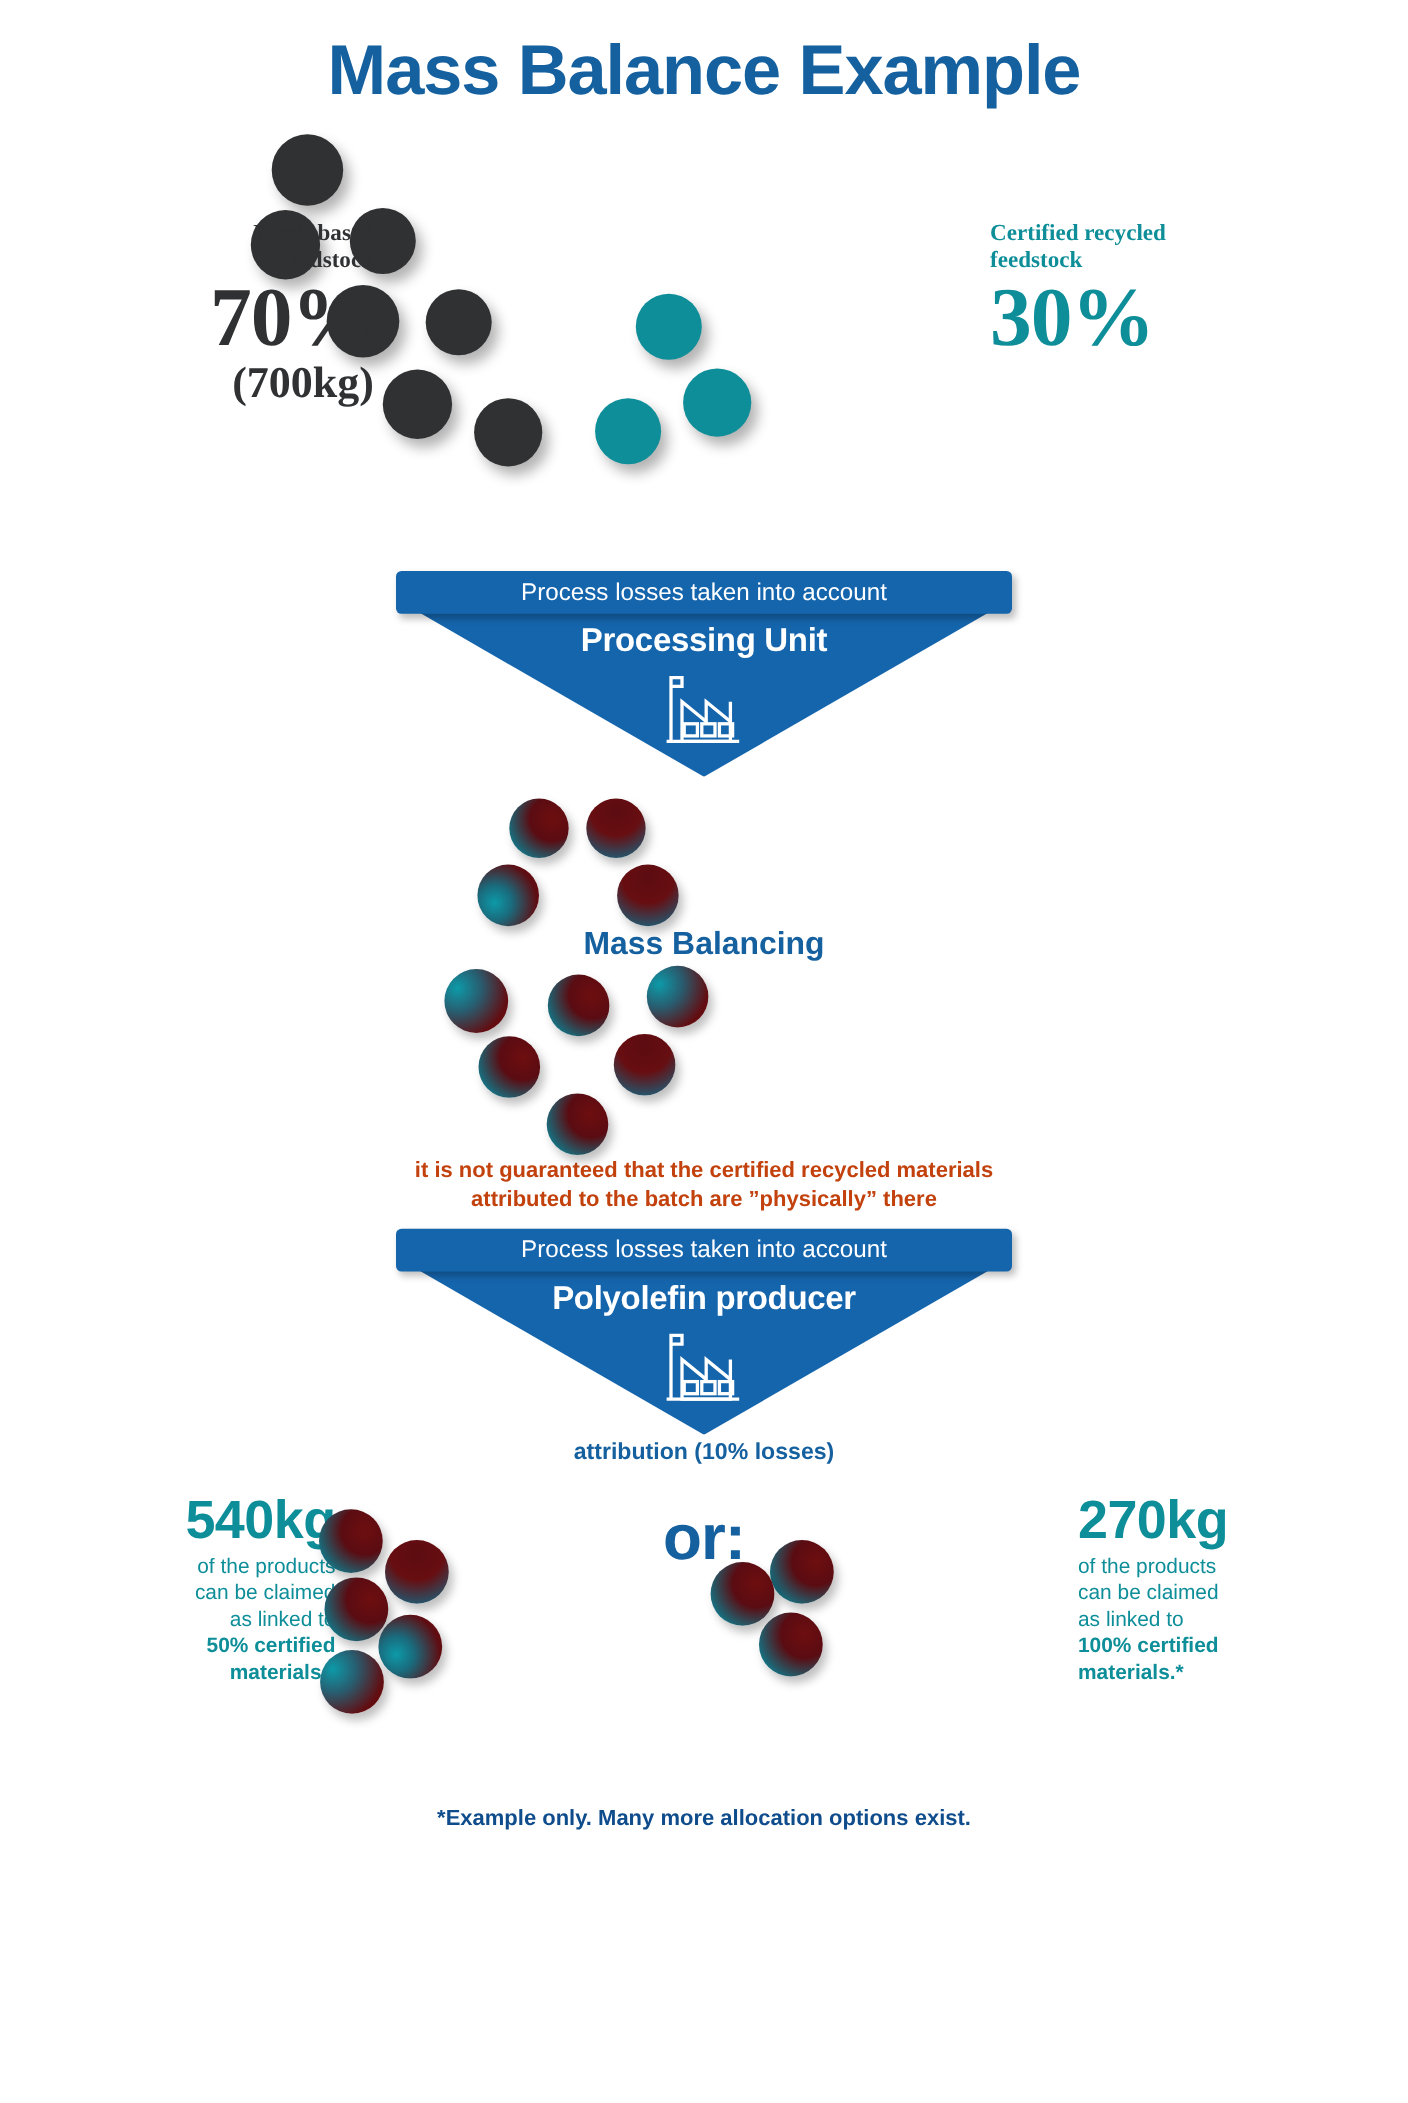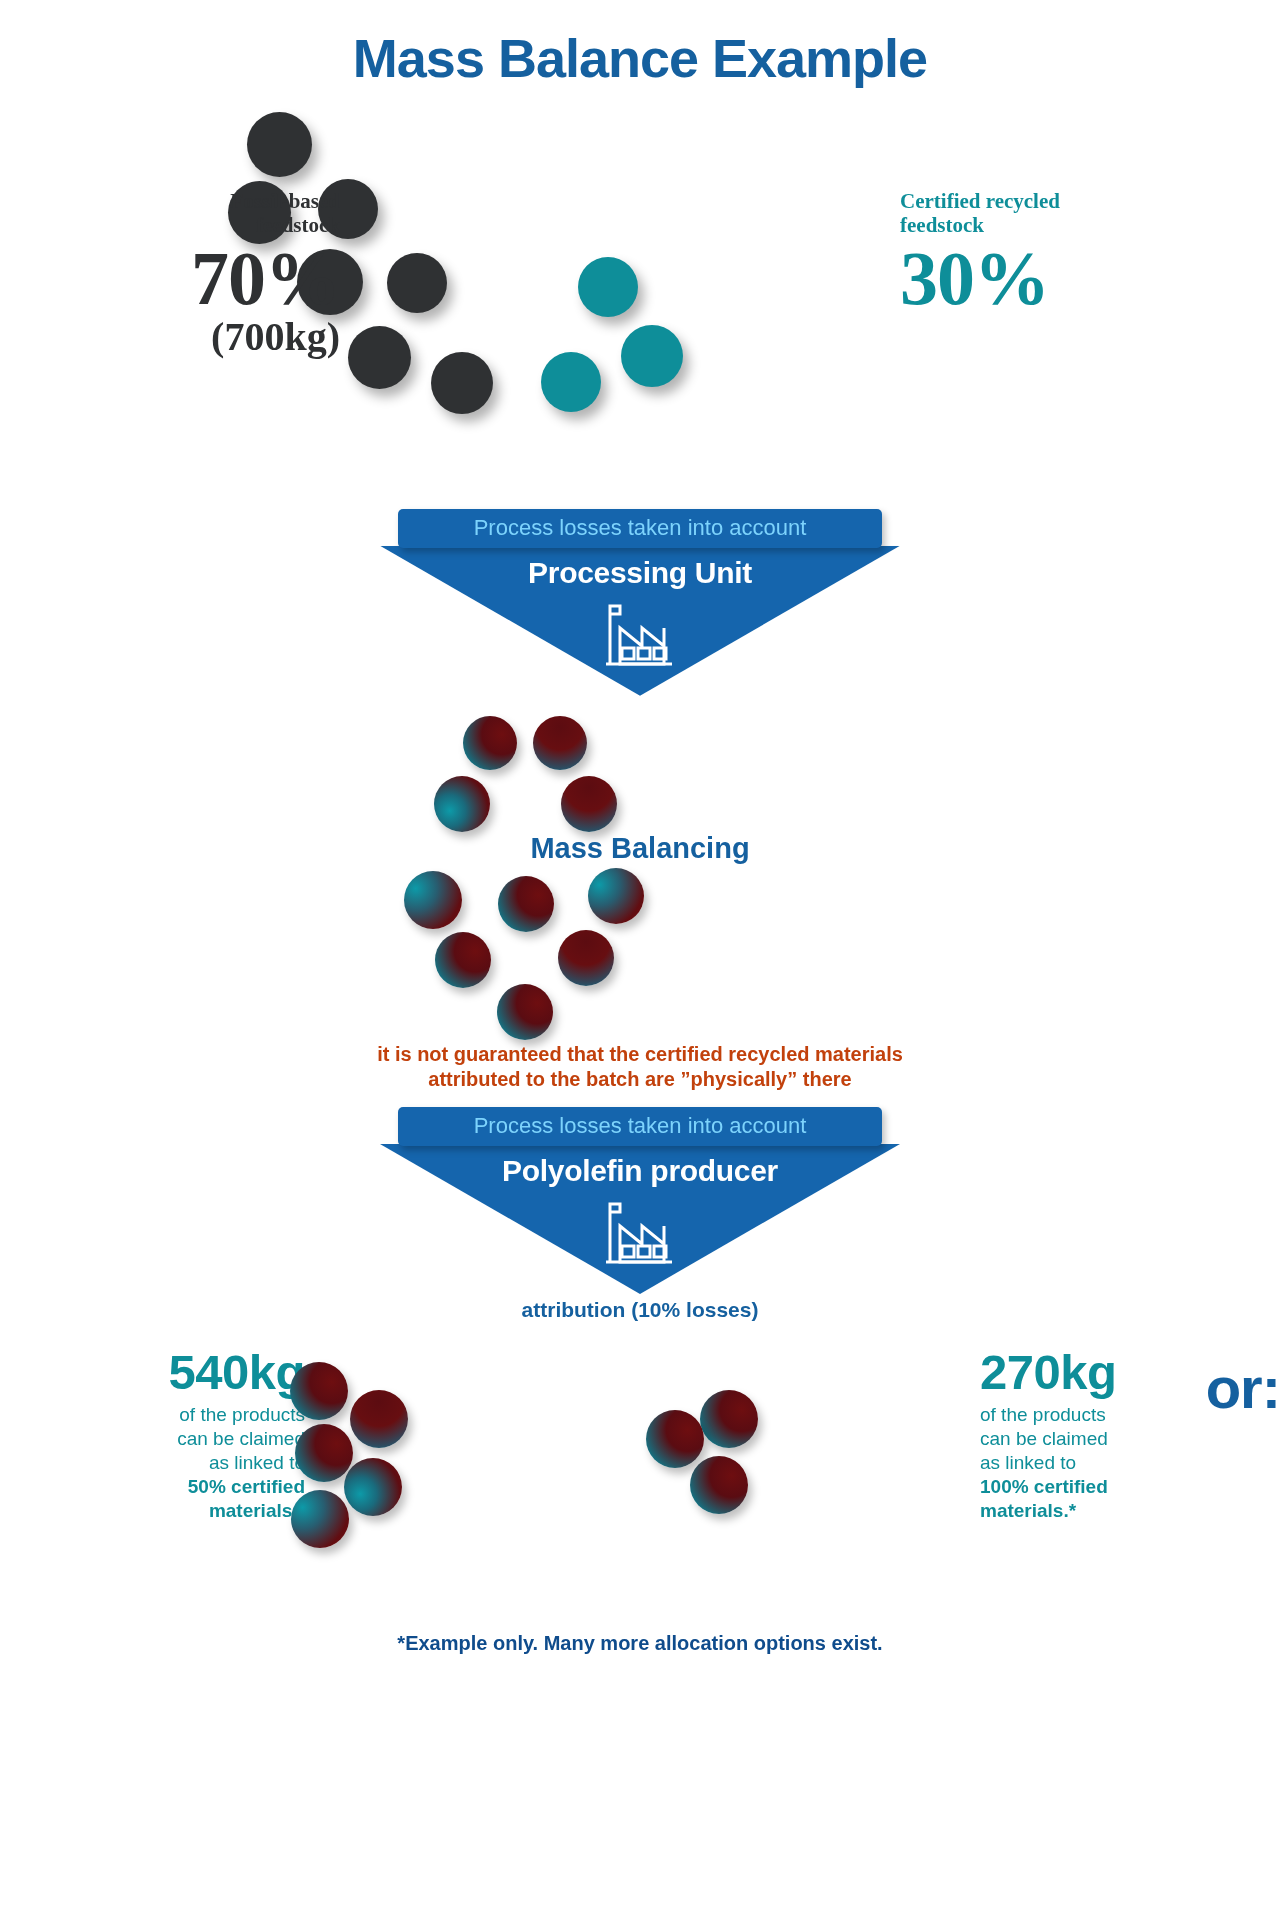--- a/index.html
+++ b/index.html
@@ -6,21 +6,21 @@
   html,body { background:#ffffff; }
   body {
     width:1280px; height:1912px;
     font-family:"Liberation Sans", sans-serif;
     position:relative; overflow:hidden;
   }
 
   
   .title {
     text-align:center;
-    font-size:54px;
+    font-size:64px;
     font-weight:bold;
     color:#15609F;
     letter-spacing:-1px;
     padding-top:30px;
     line-height:1.05;
   }
 
   
   .feed-zone { position:relative; height:400px; margin-top:22px;font-family:Liberation Serif, serif; }
 
@@ -42,24 +42,24 @@
   }
   .stat .kg {
     font-size:40px; font-weight:bold; line-height:1.05; margin-top:2px;
   }
   .stat-left  { left:120px;  top:80px;  width:220px; text-align:right; color:#2F3133; }
   .stat-right { right:120px; top:80px;  width:260px; text-align:left;  color:#0E8E99; }
 
   
   .funnel-wrap { position:relative; width:100%; }
   .banner {
-    width:484px; margin:0 auto;
+    width:560px; margin:0 auto;
     background:#1565AD;
     border-radius:5px;
-    color:#7dd3fc;
+    color:#ffffff;
     font-size:22px;
     font-weight:normal;
     text-align:center;
     padding:6px 0 7px;
     box-shadow:3px 4px 7px rgba(0,0,0,0.25);
     position:relative; z-index:2;
   }
   .tri {
     width:520px; height:150px; margin:-2px auto 0;
     background:#1565AD;
@@ -118,21 +118,21 @@
     font-size:49px; font-weight:bold; color:#0E8E99; line-height:1.0;
     letter-spacing:-0.5px;
   }
   .res-body {
     font-size:19px; color:#0E8E99; line-height:1.26; margin-top:6px;
   }
   .res-body b { font-weight:bold; }
 
   .or-word {
     position:absolute; left:0; right:0; top:6px;
-    text-align:right;
+    text-align:center;
     font-size:58px; font-weight:bold; color:#15609F;
     letter-spacing:-1px;
   }
 
   .footnote {
     text-align:center;
     font-size:20px; font-weight:bold; color:#0F4C8C;
     margin-top:34px;
   }
 </style>

